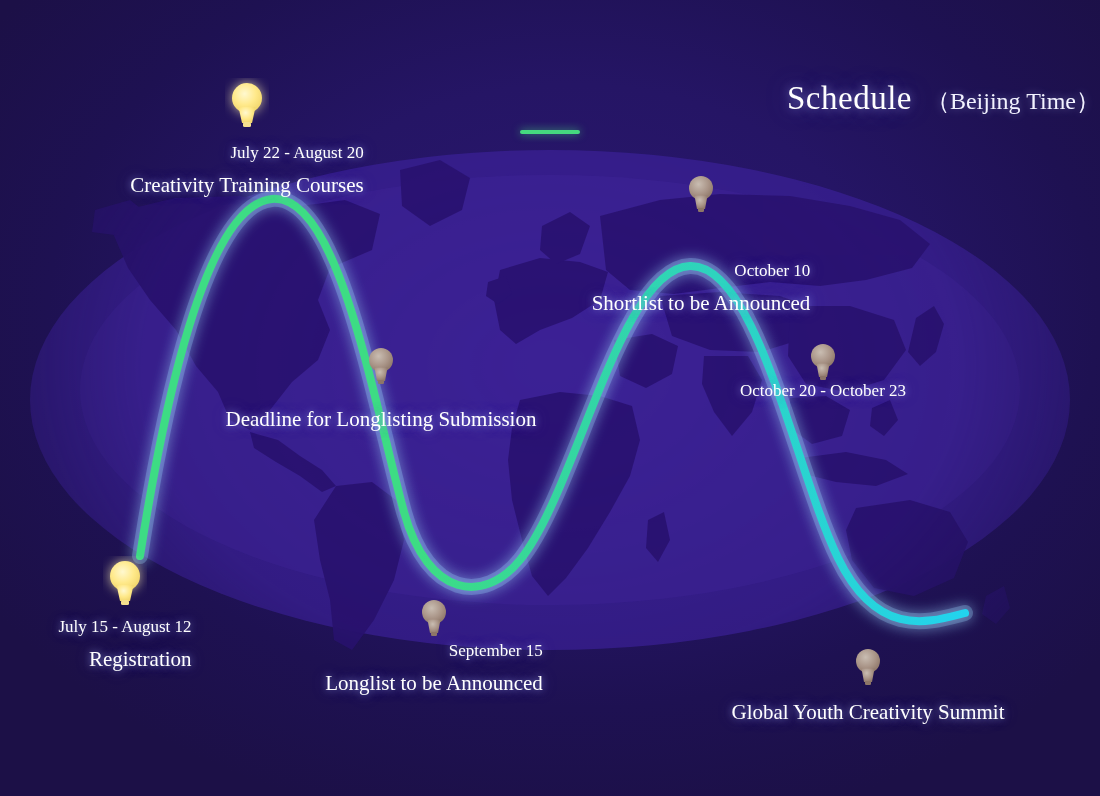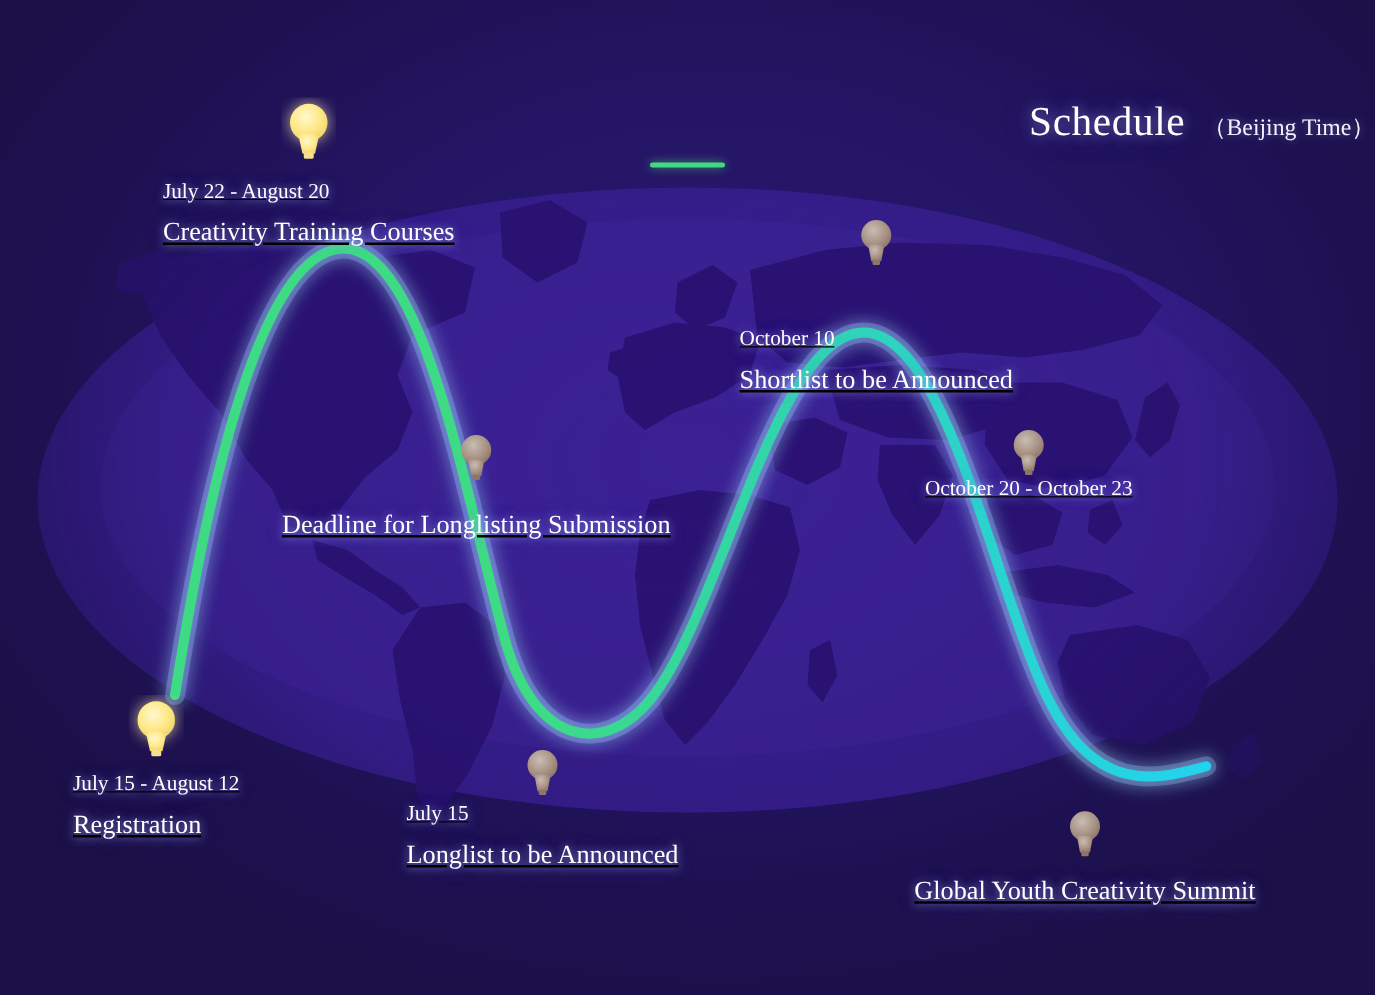--- a/index.html
+++ b/index.html
@@ -47,21 +47,21 @@
     gap: 14px;
     white-space: nowrap;
   }
   #title-main {
     font-size: 33px;
     color: #ffffff;
     letter-spacing: .5px;
     text-shadow: 0 0 10px rgba(180,190,255,.55), 0 0 26px rgba(120,130,255,.35);
   }
   #title-sub {
-    font-size: 19px;
+    font-size: 24px;
     color: #f2f2ff;
     text-shadow: 0 0 8px rgba(180,190,255,.45);
   }
   #title-underline {
     margin: 13px auto 0;
     width: 60px;
     height: 4px;
     border-radius: 2px;
     background: #45d97f;
     box-shadow: 0 0 8px rgba(69,217,127,.7);
@@ -87,22 +87,21 @@
     transform: translateX(-50%);
     width: 44px;
     height: 58px;
   }
   .bulb svg { display: block; }
   .labels {
     position: absolute;
     left: 50%;
     transform: translateX(-50%);
     white-space: nowrap;
-    text-align: left;
-    text-decoration: underline;
+    text-align: right;
   }
   .date {
     font-size: 17px;
     color: #ffffff;
     line-height: 1.05;
     text-shadow: 0 0 7px rgba(170,180,255,.65), 0 0 16px rgba(110,120,230,.4);
   }
   .desc {
     margin-top: 12px;
     font-size: 21px;
@@ -327,21 +326,21 @@
             <stop offset="60%" stop-color="#a99487"></stop>
             <stop offset="100%" stop-color="#8d7668"></stop>
           </radialGradient>
         </defs>
         <circle cx="17" cy="16" r="12" fill="url(#dimG4)"></circle>
         <path d="M10.5 23.5 L23.5 23.5 L21 37 L13 37 Z" fill="url(#dimG4)"></path>
         <rect x="14" y="36" width="6" height="4" rx="1.2" fill="#8d7668"></rect>
       </svg>
     </span>
     <div class="labels" style="top:46px;">
-      <div class="date">July 15</div>
+      <div class="date">September 15</div>
       <div class="desc">Longlist to be Announced</div>
     </div>
   </div>
 
   <div class="milestone" style="left:701px; top:172px; width:0;">
     <span class="bulb" style="top:0; width:34px; height:48px;">
       <svg width="34" height="48" viewBox="0 0 34 48">
         <defs>
           <radialGradient id="dimG5" cx="40%" cy="34%" r="70%">
             <stop offset="0%" stop-color="#c9bdb2"></stop>

